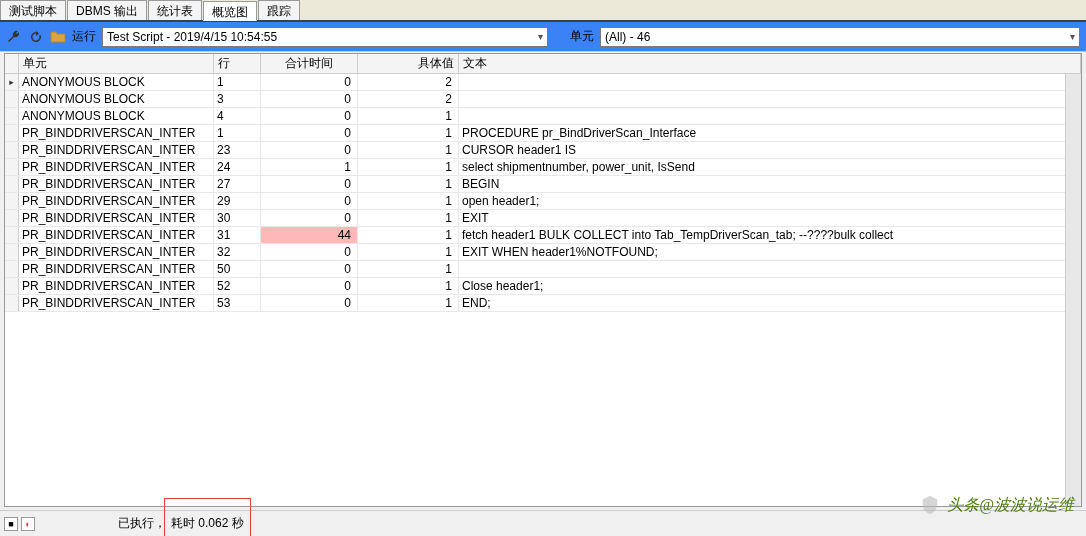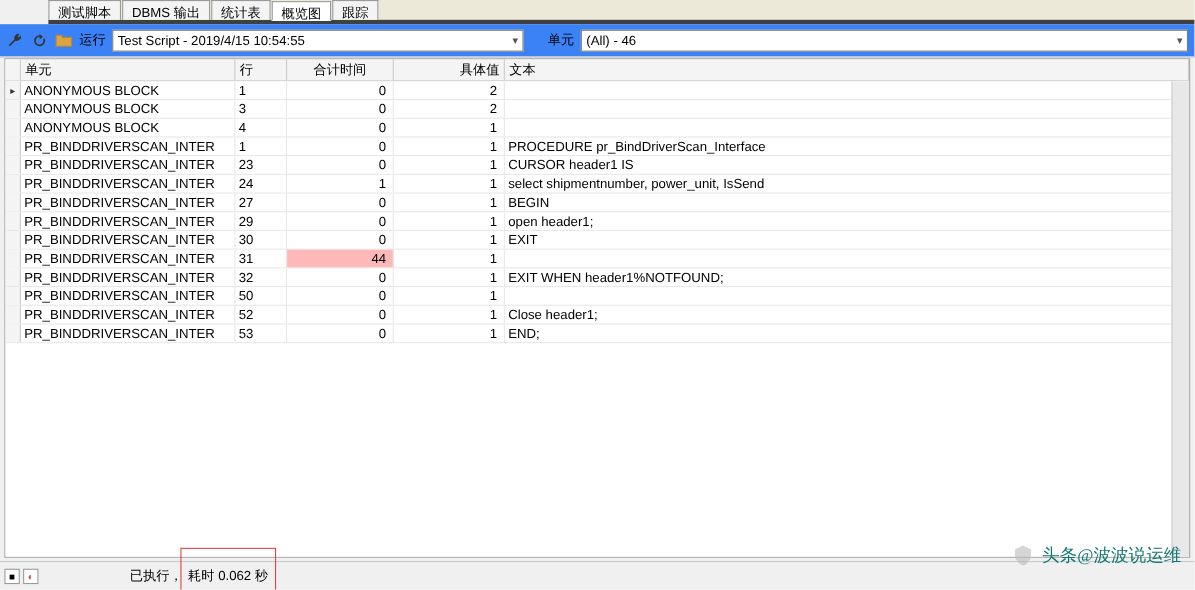--- a/index.html
+++ b/index.html
@@ -1,47 +1,47 @@
 <!DOCTYPE html>
 <html><head>
 <meta charset="utf-8">
 <style>
 * { box-sizing: border-box; margin: 0; padding: 0; }
 body { font-family: "Microsoft YaHei", Tahoma, Arial, sans-serif; font-size: 12px; background: #f0f0f0; color: #000; width: 1086px; height: 536px; overflow: hidden; position: relative; }
-.tabs { display: flex; background: #ece9d8; border-bottom: 4px solid #404040; height: 22px; margin-left: 44px; }
+.tabs { display: flex; background: #ece9d8; border-bottom: 2px solid #404040; height: 22px; }
 .tab { padding: 2px 8px; border: 1px solid #999; border-bottom: none; background: #f4f4f4; margin-right: 1px; cursor: pointer; font-size: 12px; }
 .tab.active { background: #fff; border-bottom: 1px solid #fff; position: relative; top: 1px; }
 .toolbar { display: flex; align-items: center; background: #3b82f6; padding: 4px 6px; border-bottom: 1px solid #ccc; gap: 6px; height: 30px; }
 .toolbar .icon { width: 16px; height: 16px; display: inline-flex; align-items: center; justify-content: center; cursor: pointer; }
 .toolbar .label { font-size: 12px; }
 .dropdown { border: 1px solid #7a7a7a; background: #fff; height: 20px; font-size: 12px; padding: 1px 18px 1px 4px; position: relative; display: inline-flex; align-items: center; cursor: pointer; }
 .dropdown::after { content: "▾"; position: absolute; right: 4px; font-size: 10px; color: #555; }
 .dropdown.script { flex: 1; max-width: 460px; }
-.dropdown.unit { width: 552px; }
+.dropdown.unit { width: 480px; }
 .spacer { width: 10px; }
 .grid-wrap { background: #fff; border: 1px solid #999; margin: 1px 4px; height: 454px; display: flex; flex-direction: column; position: relative; }
 .grid-header { display: flex; background: #f4f4f4; border-bottom: 1px solid #ccc; height: 20px; }
 .grid-header .hcell { border-right: 1px solid #ccc; padding: 2px 4px; font-size: 12px; overflow: hidden; white-space: nowrap; display: flex; align-items: center; }
 .grid-body { flex: 1; overflow-y: auto; background: #fff; position: relative; }
 .row { display: flex; height: 17px; border-bottom: 1px solid #e8e8e8; }
 .cell { border-right: 1px solid #e8e8e8; padding: 0 3px; font-size: 12px; overflow: hidden; white-space: nowrap; text-overflow: clip; display: flex; align-items: center; }
 .c-ind { width: 14px; background: #f4f4f4; border-right: 1px solid #ccc; justify-content: center; font-size: 9px; color: #333; }
 .c-unit { width: 195px; }
 .c-line { width: 47px; }
 .c-total { width: 97px; justify-content: flex-end; padding-right: 6px; }
 .c-val { width: 101px; justify-content: flex-end; padding-right: 6px; }
 .c-text { flex: 1; }
 .highlight .c-total { background: #ffb8b8; }
 .sortmark { width: 10px; height: 10px; margin-left: auto; }
 .vscroll { position: absolute; right: 0; top: 20px; bottom: 0; width: 16px; background: #e8e8e8; border-left: 1px solid #ccc; }
 .statusbar { position: absolute; bottom: 0; left: 0; right: 0; height: 26px; background: #f0f0f0; border-top: 1px solid #ccc; display: flex; align-items: center; padding: 0 4px; font-size: 12px; }
 .statusbar .ctrl { width: 14px; height: 14px; border: 1px solid #999; background: #fff; display: inline-flex; align-items: center; justify-content: center; margin-right: 3px; cursor: pointer; font-size: 9px; }
 .statusbar .status-text { margin-left: 80px; }
 .redbox { border: 1px solid #d44; padding: 16px 6px; margin-left: -2px; }
-.watermark { position: absolute; right: 12px; bottom: 20px; font-size: 16px; color: #0f766e; font-family: "SimSun", serif; display: flex; align-items: center; gap: 6px; pointer-events: none; }
+.watermark { position: absolute; right: 12px; bottom: 20px; font-size: 16px; font-style: italic; color: #4d7c0f; font-family: "SimSun", serif; display: flex; align-items: center; gap: 6px; pointer-events: none; }
 .watermark svg { width: 22px; height: 22px; opacity: 0.6; }
 .hind { width: 14px; background: #f4f4f4; border-right: 1px solid #ccc; }
 </style>
 </head>
 <body>
 
 <div class="tabs">
   <div class="tab">测试脚本</div>
   <div class="tab">DBMS 输出</div>
   <div class="tab">统计表</div>
@@ -164,20 +164,21 @@
         <div class="cell c-total">0</div>
         <div class="cell c-val">1</div>
         <div class="cell c-text">EXIT</div>
       </div>
       <div class="row highlight">
         <div class="cell c-ind"></div>
         <div class="cell c-unit">PR_BINDDRIVERSCAN_INTER</div>
         <div class="cell c-line">31</div>
         <div class="cell c-total">44</div>
         <div class="cell c-val">1</div>
+        <div class="cell c-text">fetch header1 BULK COLLECT into Tab_TempDriverScan_tab;  --????bulk collect</div>
       </div>
       <div class="row">
         <div class="cell c-ind"></div>
         <div class="cell c-unit">PR_BINDDRIVERSCAN_INTER</div>
         <div class="cell c-line">32</div>
         <div class="cell c-total">0</div>
         <div class="cell c-val">1</div>
         <div class="cell c-text">EXIT WHEN header1%NOTFOUND;</div>
       </div>
       <div class="row">

